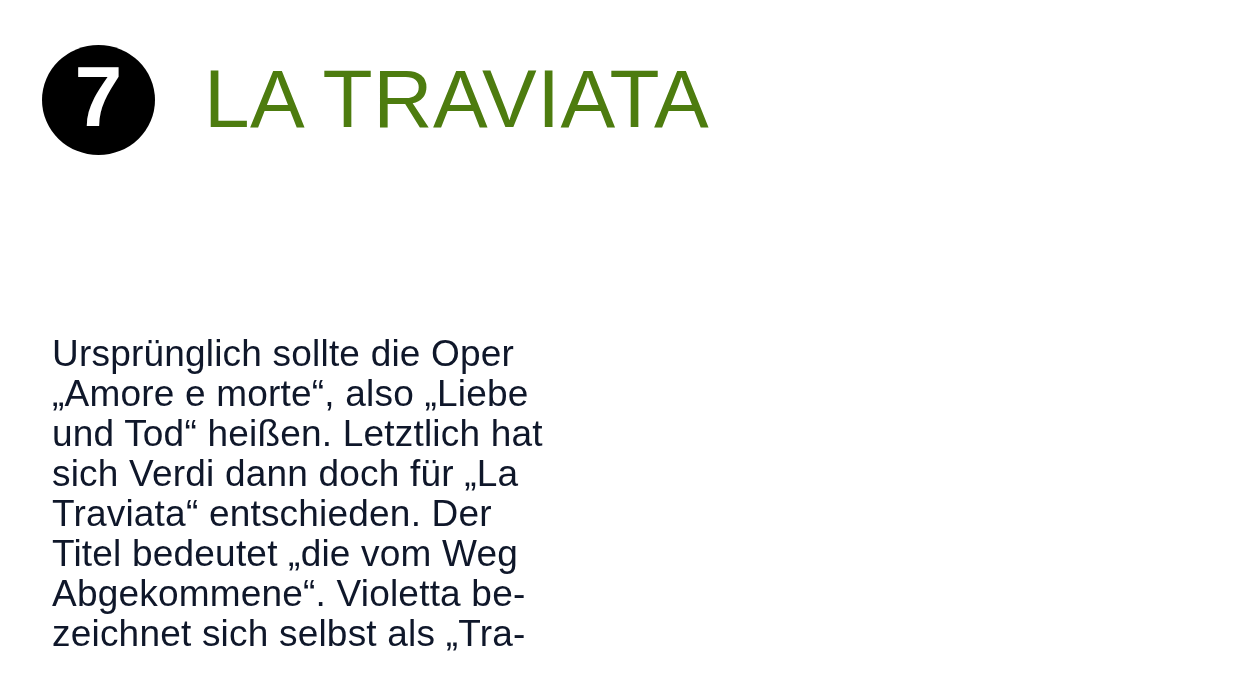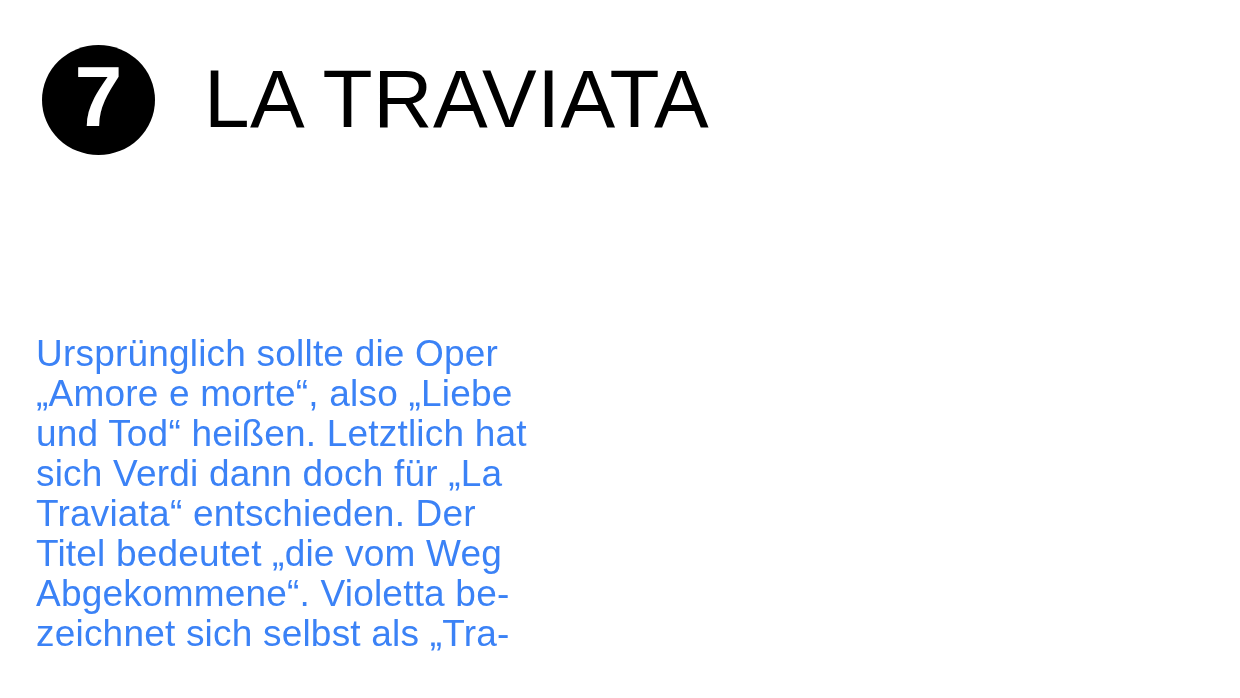--- a/index.html
+++ b/index.html
@@ -43,40 +43,41 @@
   }
 
   .page-title {
     position: absolute;
     left: 204px;
     top: 58px;
     font-size: 82px;
     font-weight: 400;
     letter-spacing: 0.5px;
     line-height: 1;
-    color: #000000;
+    color: #4d7c0f;
     white-space: nowrap;
   }
 
   
   .article-body {
     position: absolute;
     left: 36px;
     top: 334px;
     width: 1184px;
     display: flex;
   }
 
   .text-column {
     font-size: 37px;
     line-height: 40px;
     letter-spacing: 0.2px;
-    color: #3b82f6;
+    color: #0f172a;
     white-space: pre-line;
     font-weight: 400;
+    margin-left: 16px;
   }
 
   .text-column.left {
     width: 574px;
     margin-right: 30px;
   }
 
   .text-column.right {
     width: 580px;
   }

